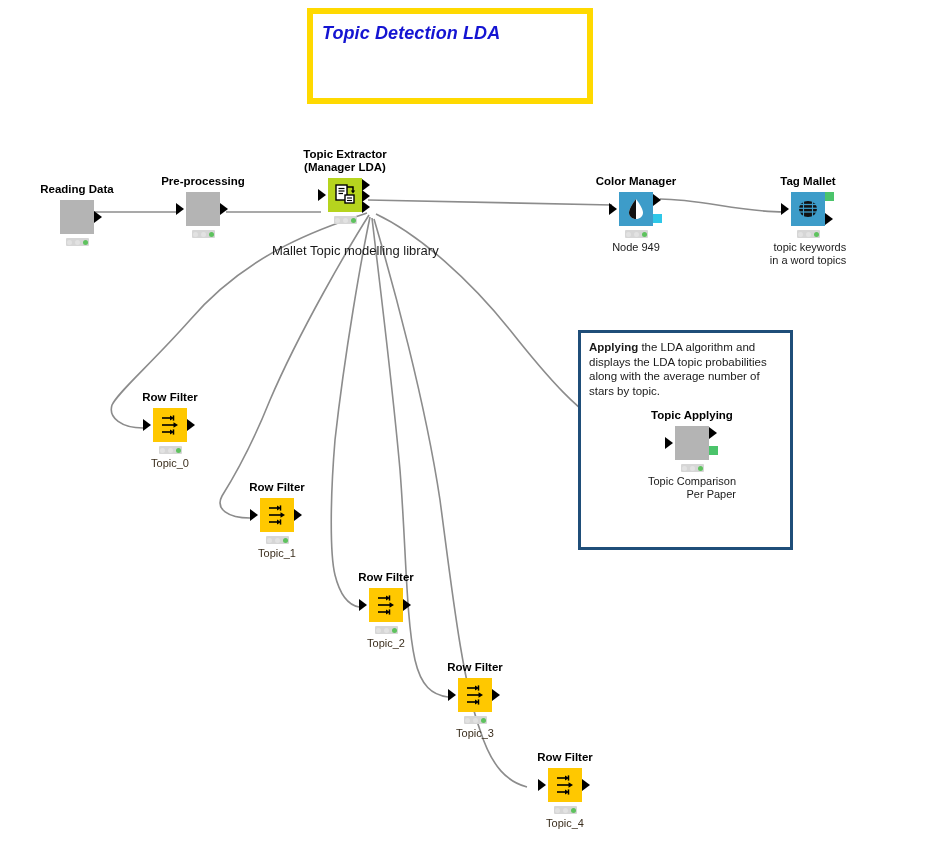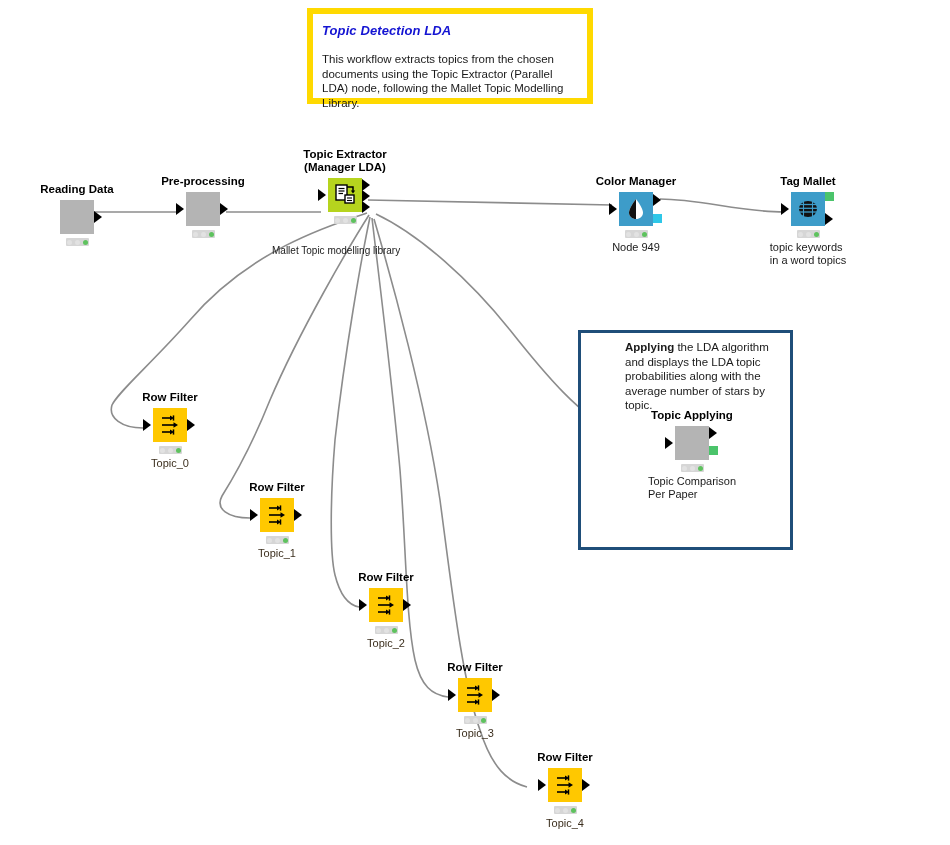--- a/index.html
+++ b/index.html
@@ -14,35 +14,34 @@
   #edges{position:absolute;left:0;top:0;width:950px;height:845px;z-index:1;}
 
   
   .note-yellow{
     position:absolute;z-index:3;
     background:#ffffff;
     border:6px solid #ffd900;
     box-sizing:border-box;
   }
   .note-yellow .note-title{
-    font-style:italic;font-weight:bold;font-size:13px;color:#1414d2;
+    font-style:italic;font-weight:bold;font-size:18px;color:#1414d2;
     margin:9px 0 3px 9px;letter-spacing:.1px;
   }
   .note-yellow .note-body{
     font-size:11.5px;color:#1a1a1a;line-height:14.5px;
     margin:14px 9px 0 9px;
   }
 
   
   .note-blue{
     position:absolute;z-index:2;
     background:#ffffff;
     border:3px solid #1f4e79;
     box-sizing:border-box;
-    padding-left:36px;
   }
   .note-blue .note-body{
     font-size:11.5px;color:#1a1a1a;line-height:14.5px;
     margin:7px 8px 0 8px;
   }
   .note-blue .note-body b{font-weight:bold;}
 
   
   .node{position:absolute;z-index:4;}
   .node .nlabel{
@@ -68,38 +67,38 @@
     width:23px;height:8px;background:#d6d6d6;border-radius:1px;
     display:flex;align-items:center;justify-content:space-around;
   }
   .status .led{width:5px;height:5px;border-radius:50%;background:#e2e2e2;}
   .status .led.on{background:#5ec25e;}
 
   
   .sublabel{
     position:absolute;left:50%;transform:translateX(-50%);
     top:49px;font-size:11px;color:#1a1a1a;white-space:nowrap;
-    text-align:left;line-height:13px;
+    text-align:right;line-height:13px;
   }
   .sublabel.brown{color:#3c2f1e;}
 
   
   .port-in,.port-out{
     position:absolute;width:0;height:0;
     border-top:6px solid transparent;border-bottom:6px solid transparent;
   }
   .port-in{border-left:8px solid #000;left:4px;}
   .port-out{border-left:8px solid #000;left:48px;}
   .port-sq{position:absolute;width:9px;height:9px;}
   .port-sq.green{background:#4bc46b;}
   .port-sq.cyan{background:#2ec7e8;}
 
   
   .free-text{
-    position:absolute;z-index:5;font-size:10px;color:#1a1a1a;
+    position:absolute;z-index:5;font-size:13px;color:#1a1a1a;
     white-space:nowrap;line-height:13px;
   }
 </style>
 </head>
 <body>
 
 <div id="canvas">
 
   <svg id="edges" viewBox="0 0 950 845" xmlns="http://www.w3.org/2000/svg">
     <g fill="none" stroke="#8c8c8c" stroke-width="1.6">
@@ -117,21 +116,20 @@
       <path d="M 370 217 C 362 255 345 350 335 440 C 330 500 330 555 335 575 C 340 595 348 605 359 607"></path>
       <path d="M 372 218 C 378 270 392 380 400 470 C 406 545 406 620 415 660 C 421 686 432 695 448 697"></path>
       <path d="M 374 219 C 392 280 425 400 440 500 C 452 590 462 680 480 730 C 492 768 508 782 527 787"></path>
 
       <path d="M 376 214 C 420 235 470 280 510 330 C 548 378 580 415 615 432 C 640 444 655 445 665 445"></path>
     </g>
   </svg>
 
   <div class="note-yellow" style="left:307px; top:8px; width:286px; height:96px;">
     <div class="note-title">Topic Detection LDA</div>
-    <div class="note-body">This workflow extracts topics from the chosen documents using the Topic Extractor (Parallel LDA) node, following the Mallet Topic Modelling Library.</div>
   </div>
 
   <div class="note-blue" style="left:578px; top:330px; width:215px; height:220px;">
     <div class="note-body"><b>Applying</b><span> the LDA algorithm and displays the LDA topic probabilities along with the average number of stars by topic.</span></div>
   </div>
 
   <div class="node" style="left:46px; top:200px; width:62px; height:46px;">
     <div class="nlabel">Reading Data</div>
     <div class="nbox gray"></div>
     <span class="port-out" style="top:11px;"></span>

